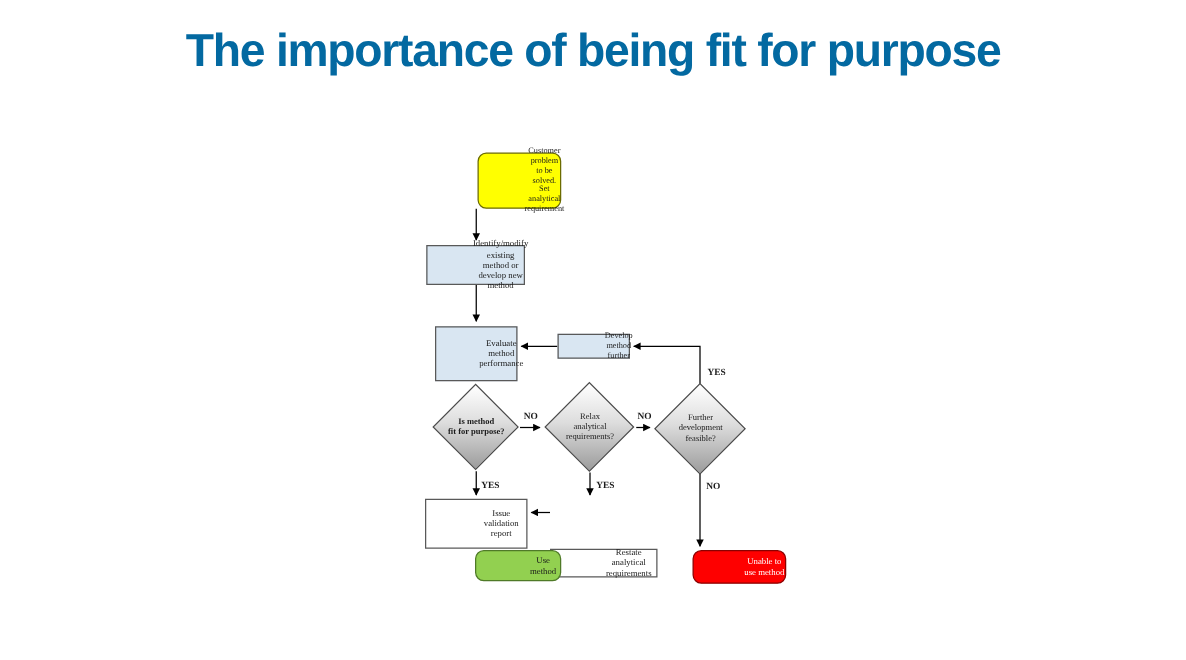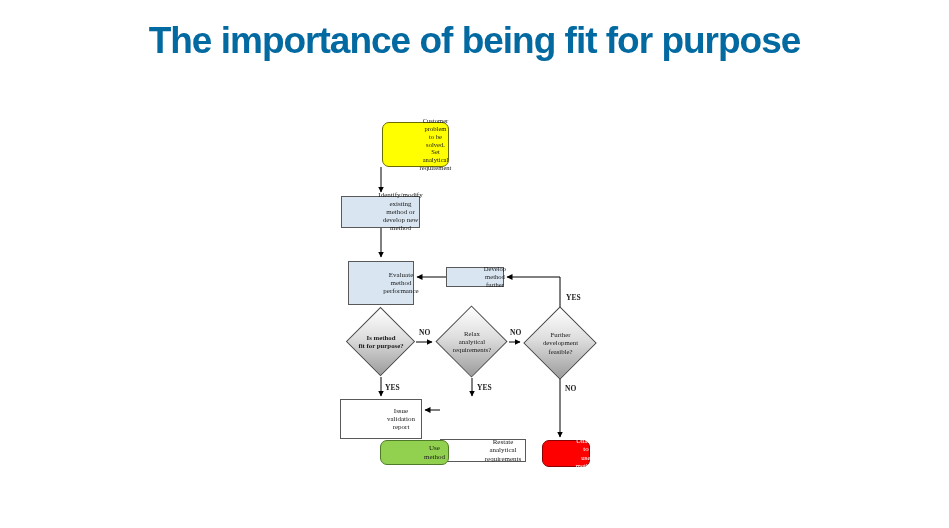--- a/index.html
+++ b/index.html
@@ -165,21 +165,21 @@
 
   <div class="node white" style="left:440px; top:399px; width:86px; height:23px;margin-top:40px;">
     <span class="lbl">Restate analytical
 requirements</span>
   </div>
 
   <div class="node green rounded" style="left:346px; top:440px; width:69px; height:25px;">
     <span class="lbl">Use method</span>
   </div>
 
-  <div class="node red rounded" style="left:508px; top:440px; width:48px; height:27px;">
+  <div class="node red rounded" style="left:520px; top:440px; width:75px; height:27px;">
     <span class="lbl">Unable to
 use method</span>
   </div>
 
   <div class="edge-label" style="left:419px; top:328px;">NO</div>
   <div class="edge-label" style="left:510px; top:328px;">NO</div>
   <div class="edge-label" style="left:566px; top:293px;">YES</div>
   <div class="edge-label" style="left:385px; top:383px;">YES</div>
   <div class="edge-label" style="left:477px; top:383px;">YES</div>
   <div class="edge-label" style="left:565px; top:384px;">NO</div>

